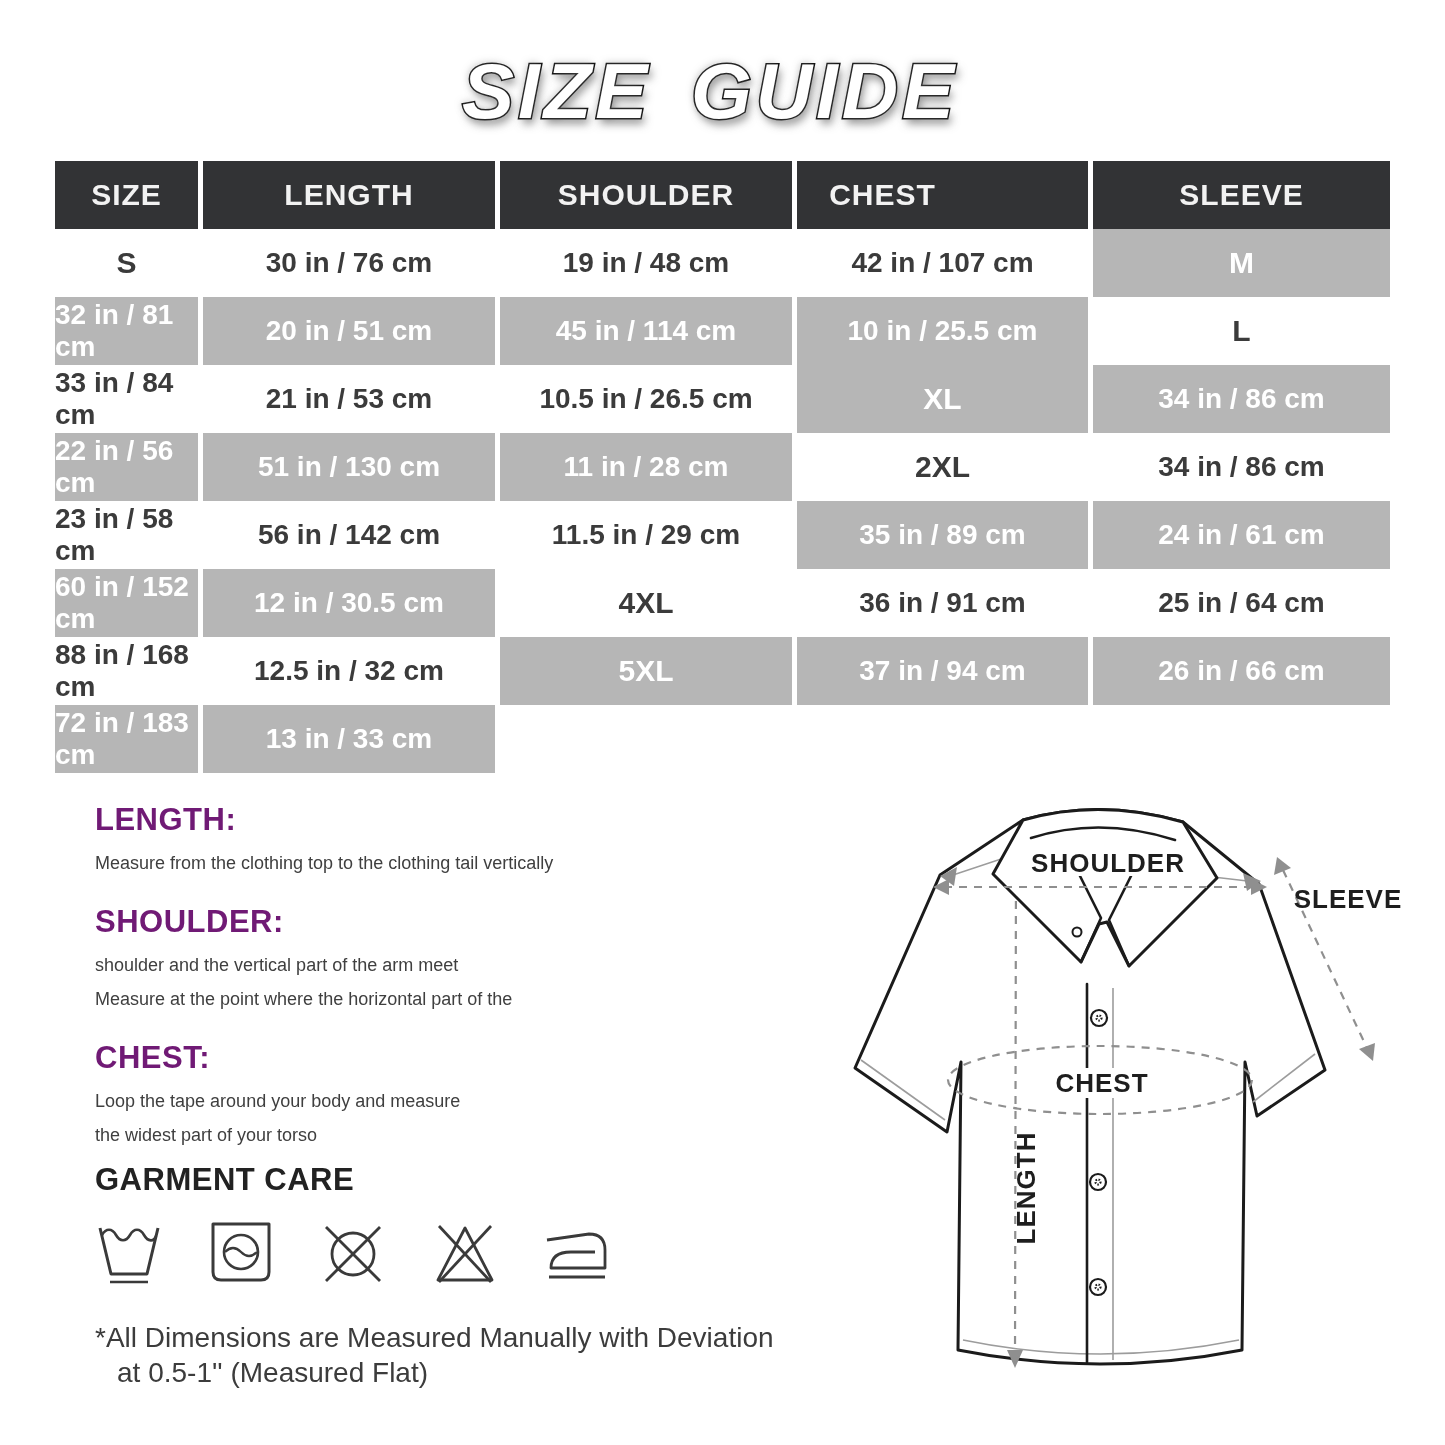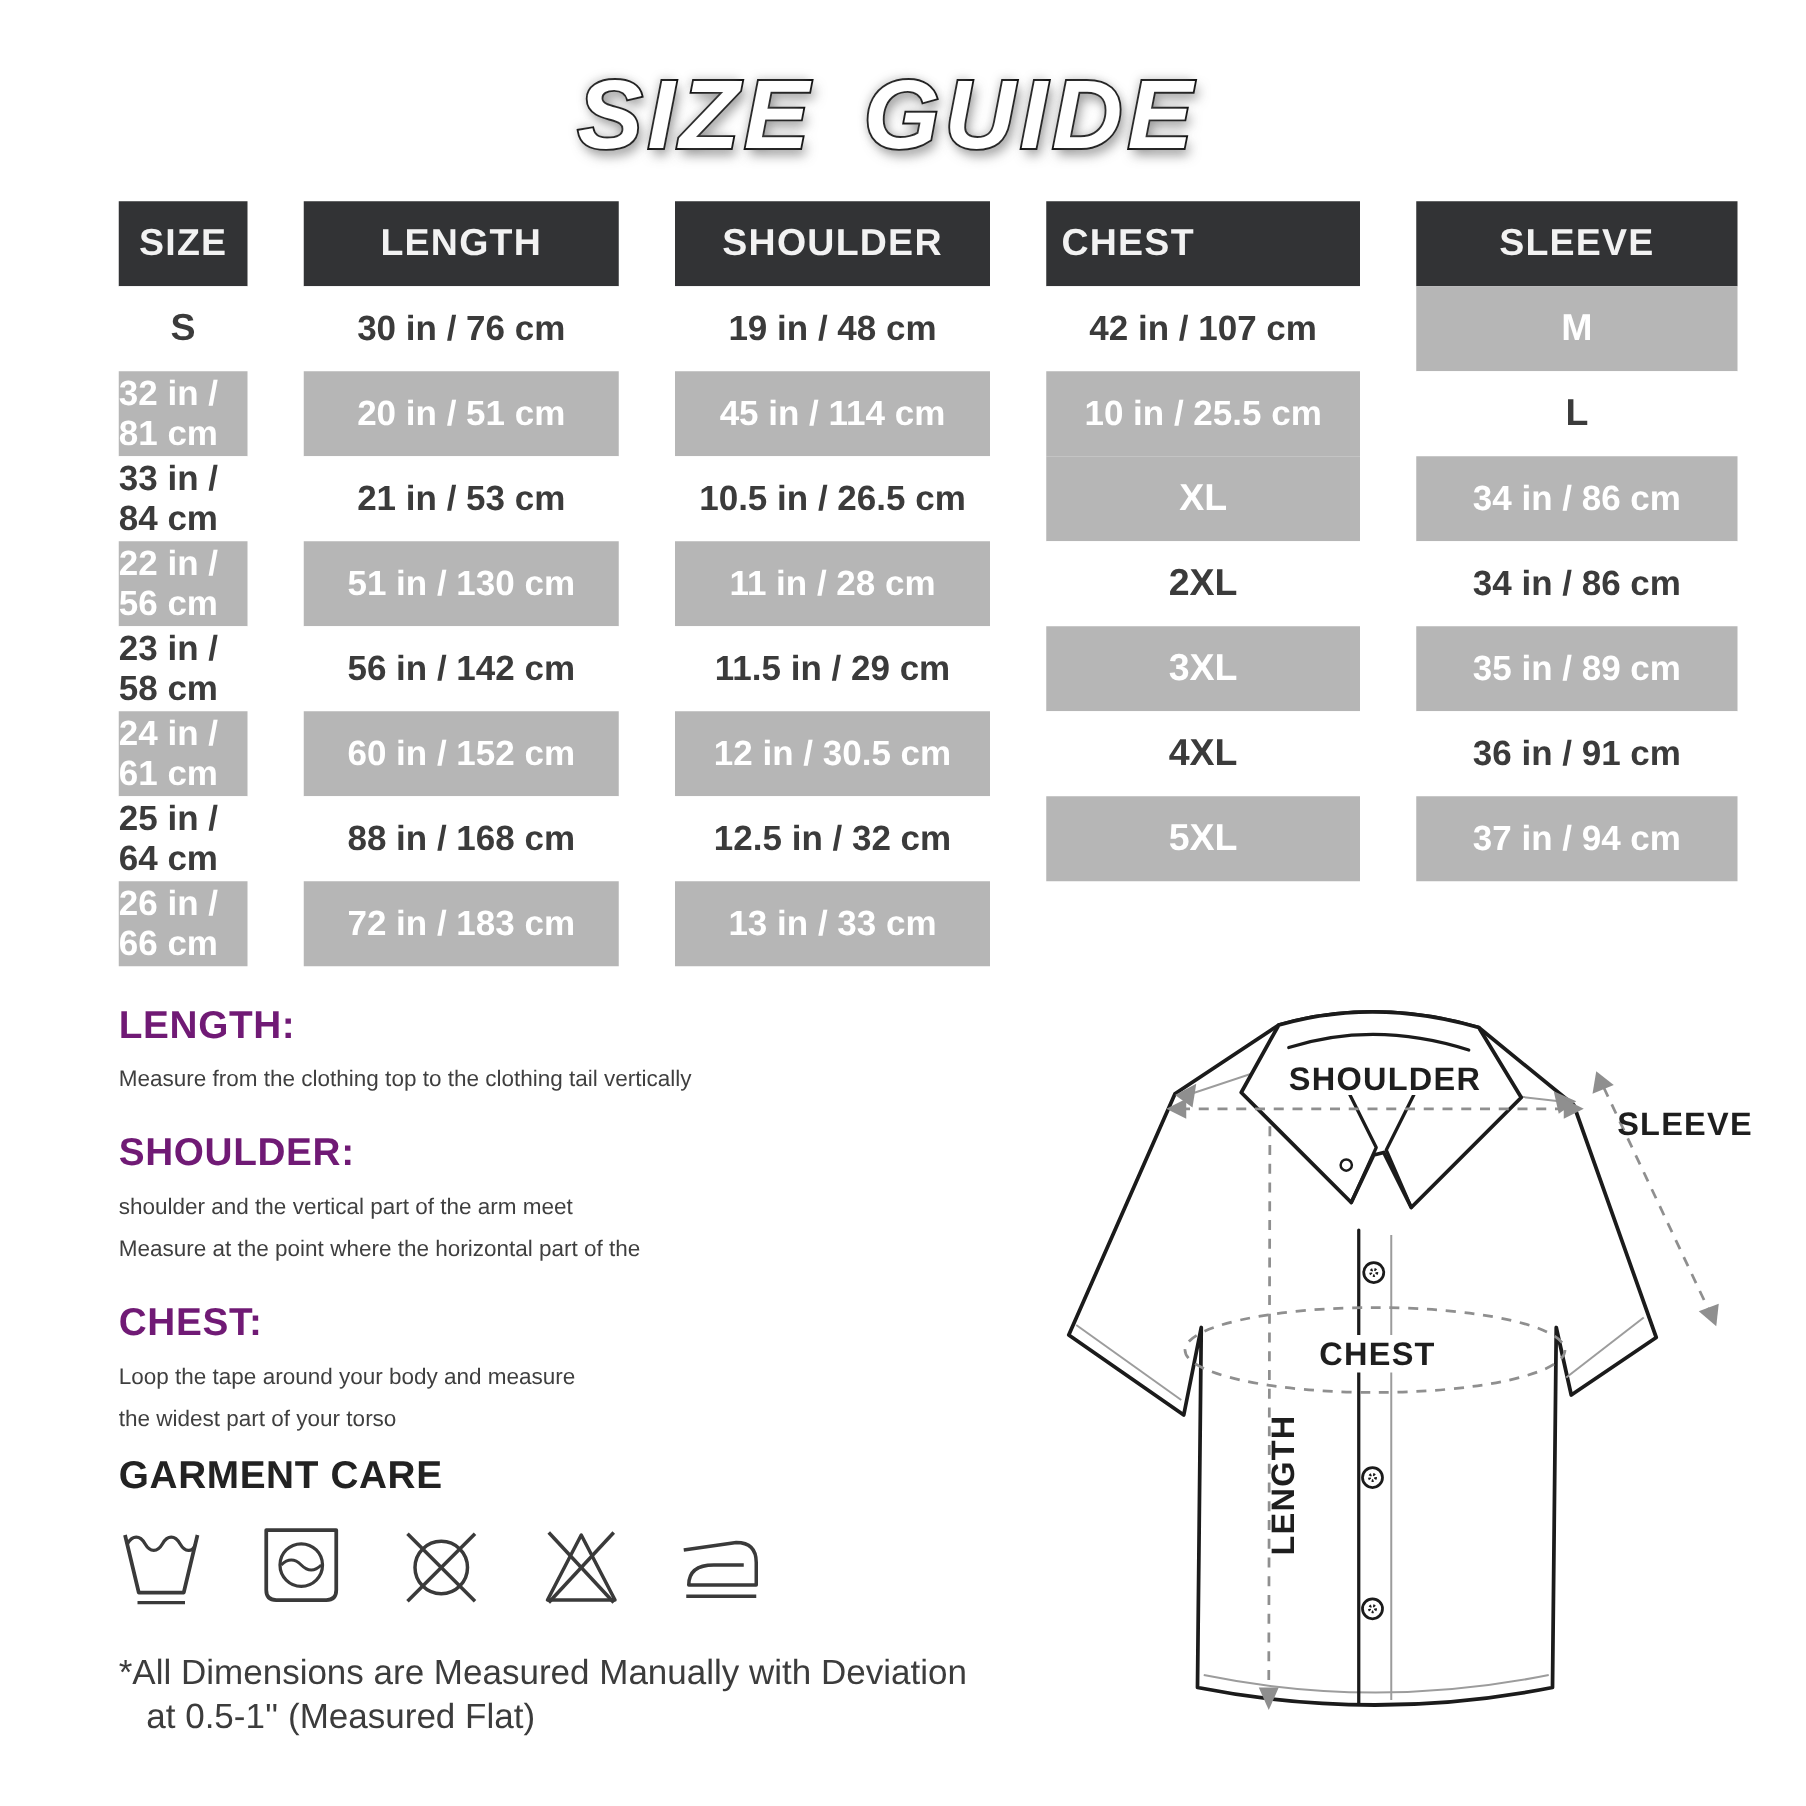--- a/index.html
+++ b/index.html
@@ -8,21 +8,21 @@
 
   
   .title{position:absolute;top:46px;left:0;width:100%;text-align:center;
          font-size:78px;font-weight:bold;font-style:italic;letter-spacing:4px;word-spacing:14px;
          color:#ffffff;-webkit-text-stroke:3px #0f0f0f;paint-order:stroke fill;
          text-shadow:3px 6px 9px rgba(70,70,70,.55), -2px -2px 7px rgba(130,130,130,.35);}
 
   
   .tbl{position:absolute;left:55px;top:161px;display:grid;
        grid-template-columns:143px 292px 292px 291px 297px;column-gap:5px;}
-  .cell{height:68px;display:flex;align-items:center;justify-content:center;font-weight:bold;margin-left:40px;}
+  .cell{height:68px;display:flex;align-items:center;justify-content:center;font-weight:bold;}
   .th{background:#323335;color:#f2f2f2;font-size:30px;letter-spacing:1px;}
   .g{background:#b6b6b6;color:#ffffff;}
   .w{background:#ffffff;color:#3b3b3b;}
   .sz{font-size:30px;}
   .val{font-size:28px;}
   .shift span{display:inline-block;transform:translateX(-60px);}
 
   
   .defs{position:absolute;left:95px;top:802px;width:810px;}
   .def-h{font-size:31px;font-weight:bold;color:#701a75;margin:0 0 8px 0;letter-spacing:.5px;}
@@ -89,21 +89,20 @@
     <div class="cell g val">22 in / 56 cm</div>
     <div class="cell g val">51 in / 130 cm</div>
     <div class="cell g val">11 in / 28 cm</div>
 
     <div class="cell w sz">2XL</div>
     <div class="cell w val">34 in / 86 cm</div>
     <div class="cell w val">23 in / 58 cm</div>
     <div class="cell w val">56 in / 142 cm</div>
     <div class="cell w val">11.5 in / 29 cm</div>
 
-    <div class="cell g sz">3XL</div>
     <div class="cell g val">35 in / 89 cm</div>
     <div class="cell g val">24 in / 61 cm</div>
     <div class="cell g val">60 in / 152 cm</div>
     <div class="cell g val">12 in / 30.5 cm</div>
 
     <div class="cell w sz">4XL</div>
     <div class="cell w val">36 in / 91 cm</div>
     <div class="cell w val">25 in / 64 cm</div>
     <div class="cell w val">88 in / 168 cm</div>
     <div class="cell w val">12.5 in / 32 cm</div>

